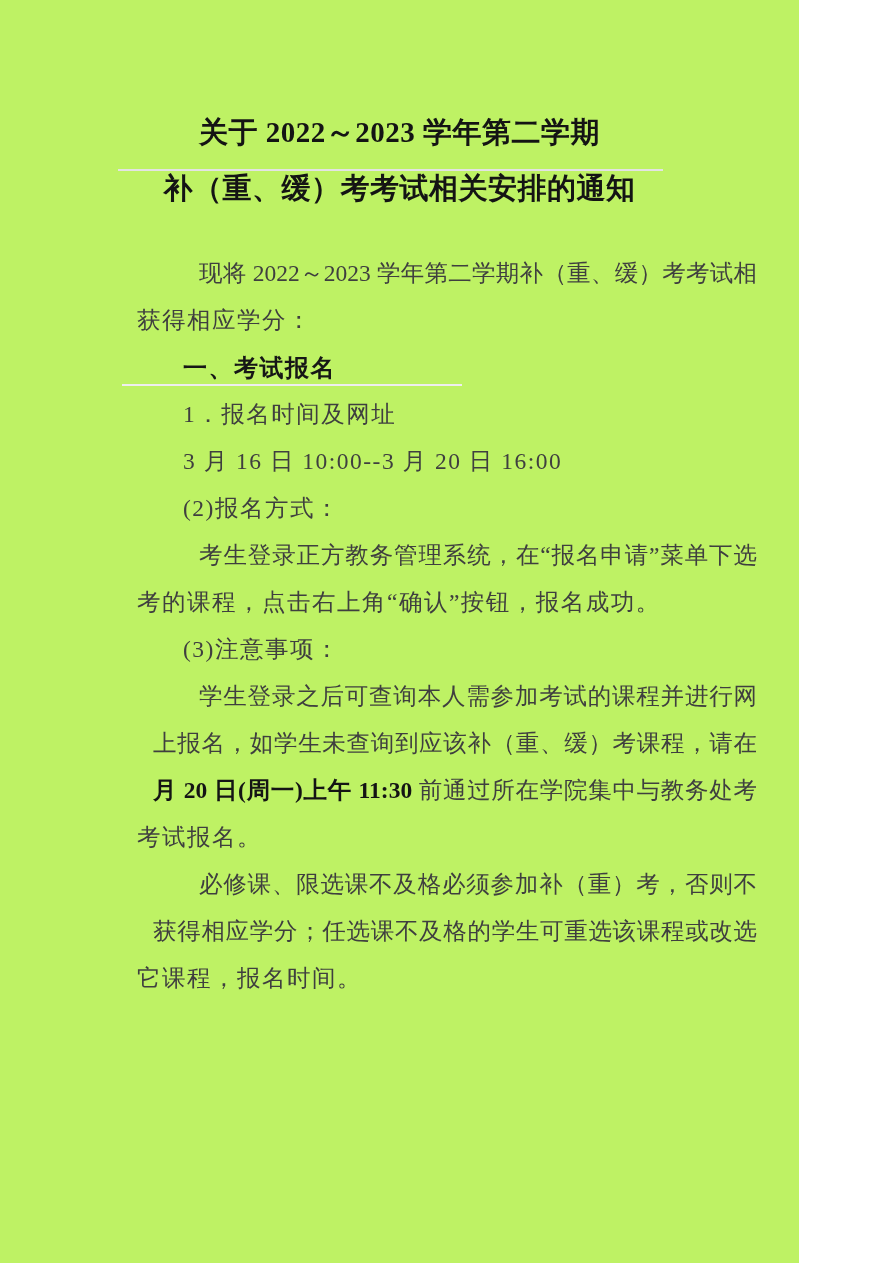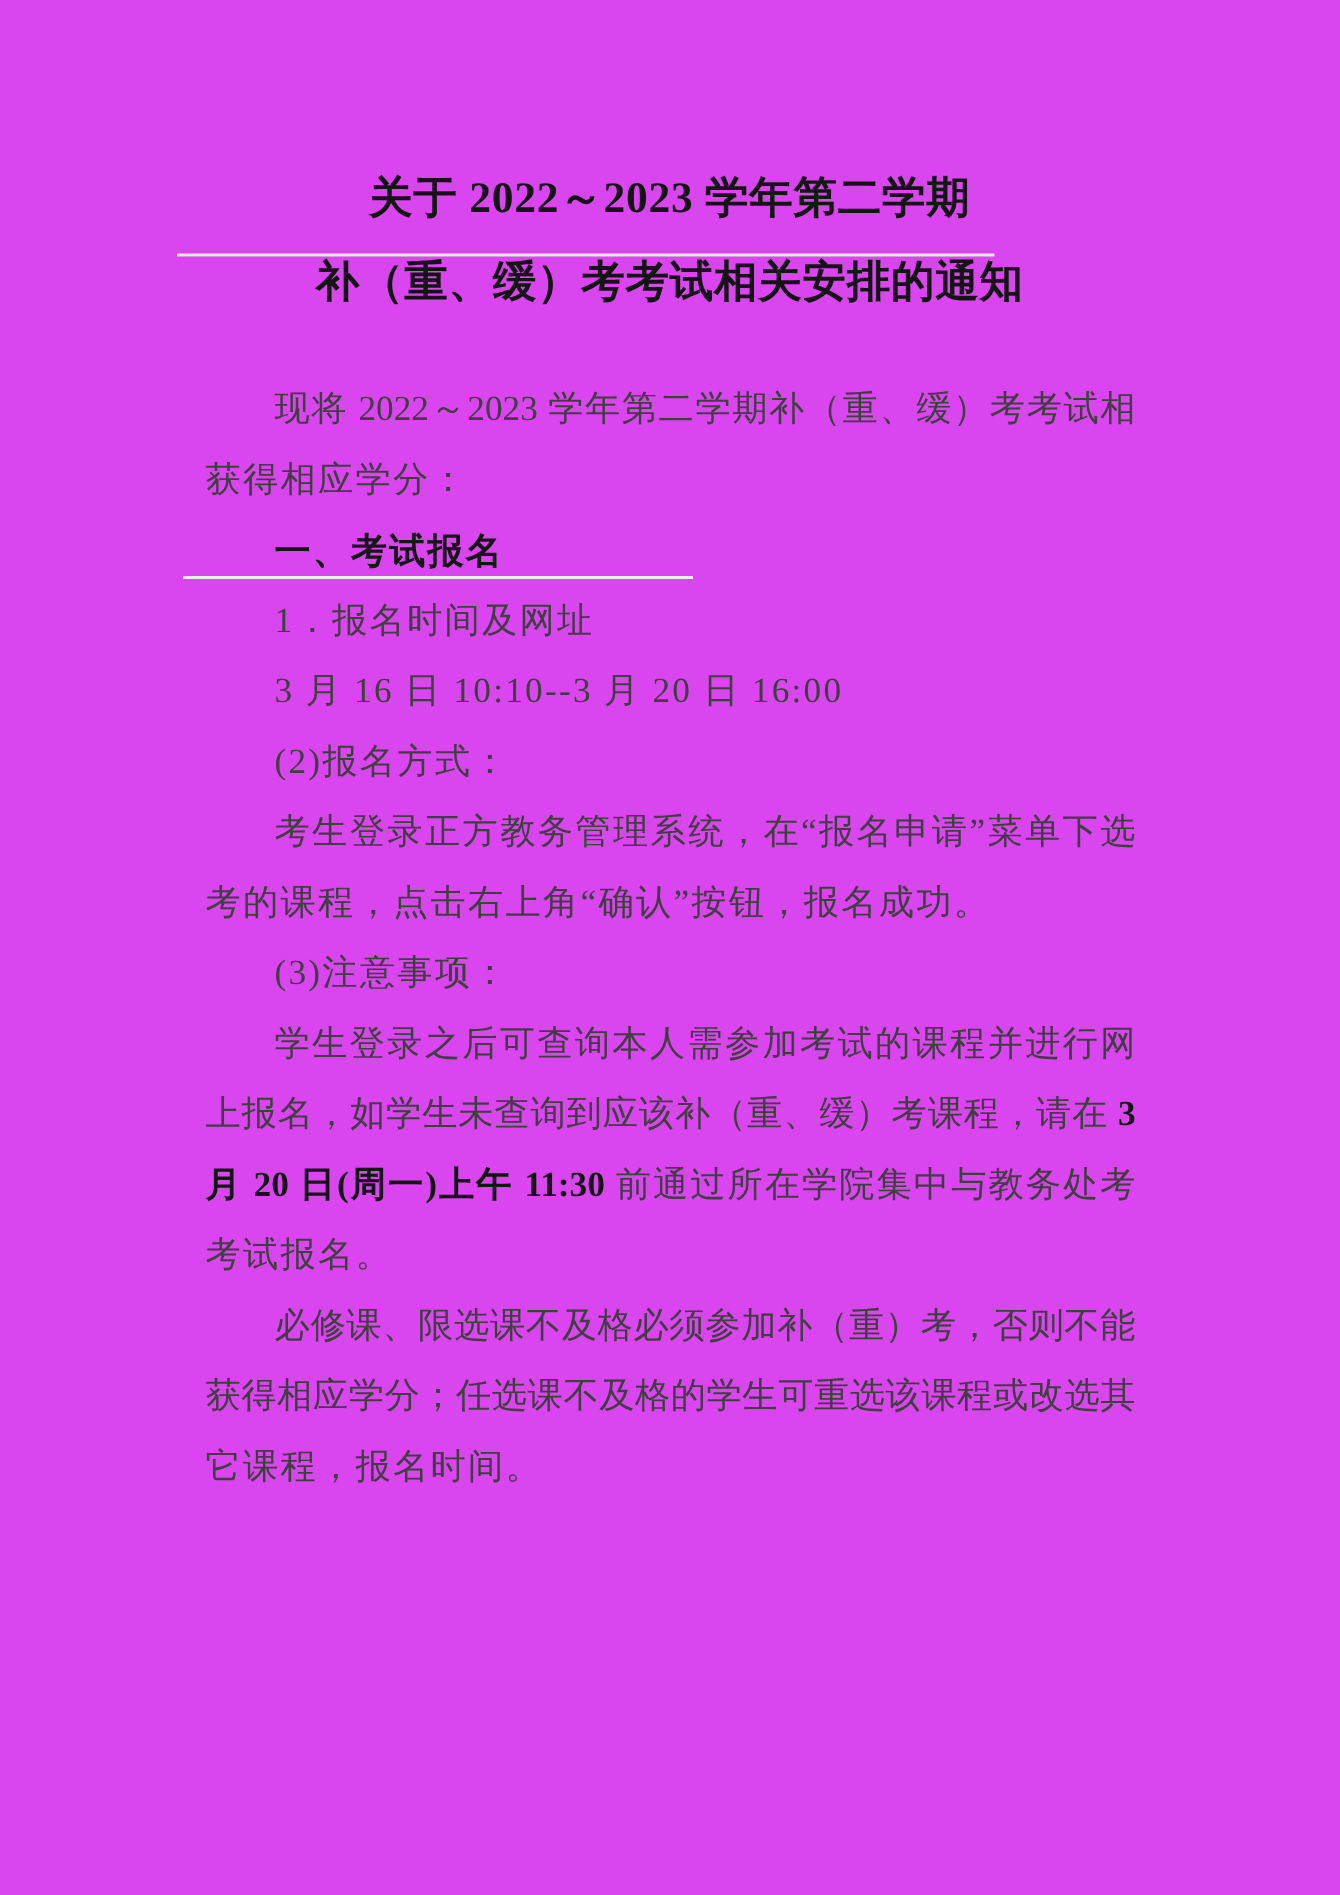--- a/index.html
+++ b/index.html
@@ -2,23 +2,23 @@
 <html><head>
 <meta charset="utf-8">
 <style>
   html, body {
     margin: 0;
     padding: 0;
     background: #ffffff;
   }
   .page {
     position: relative;
-    width: 893px;
+    width: 799px;
     height: 1263px;
-    background: #d946ef;
+    background: #bef264;
     overflow: hidden;
     font-family: "Liberation Serif", "DejaVu Serif", serif;
     color: #3f3f3f;
   }
   .artifact-1 {
     position: absolute;
     left: 118px;
     top: 169px;
     width: 545px;
     height: 2px;
@@ -55,20 +55,21 @@
     letter-spacing: 1.5px;
     white-space: nowrap;
     overflow: hidden;
   }
   .ind { text-indent: 46px; }
   .j {
     letter-spacing: 0;
     white-space: normal;
     text-align: justify;
     text-align-last: justify;
+    margin-left: 16px;
   }
   .heading {
     font-family: "Liberation Sans", "DejaVu Sans", sans-serif;
     font-weight: bold;
     font-size: 24px;
     color: #161616;
   }
   .b {
     font-weight: bold;
     color: #141414;
@@ -85,21 +86,21 @@
   <div class="title">
     <div>关于 2022～2023 学年第二学期</div>
     <div>补（重、缓）考考试相关安排的通知</div>
   </div>
 
   <div class="doc-body">
     <p class="ln ind j">现将 2022～2023 学年第二学期补（重、缓）考考试相</p>
     <p class="ln">获得相应学分：</p>
     <p class="ln ind heading">一、考试报名</p>
     <p class="ln ind">1．报名时间及网址</p>
-    <p class="ln ind">3 月 16 日 10:10--3 月 20 日 16:00</p>
+    <p class="ln ind">3 月 16 日 10:00--3 月 20 日 16:00</p>
     <p class="ln ind">(2)报名方式：</p>
     <p class="ln ind j">考生登录正方教务管理系统，在“报名申请”菜单下选</p>
     <p class="ln">考的课程，点击右上角“确认”按钮，报名成功。</p>
     <p class="ln ind">(3)注意事项：</p>
     <p class="ln ind j">学生登录之后可查询本人需参加考试的课程并进行网</p>
     <p class="ln j"><span>上报名，如学生未查询到应该补（重、缓）考课程，请在 </span><span class="b">3</span></p>
     <p class="ln j"><span class="b">月 20 日(周一)上午 11:30 </span><span>前通过所在学院集中与教务处考</span></p>
     <p class="ln">考试报名。</p>
     <p class="ln ind j">必修课、限选课不及格必须参加补（重）考，否则不能</p>
     <p class="ln j">获得相应学分；任选课不及格的学生可重选该课程或改选其</p>

